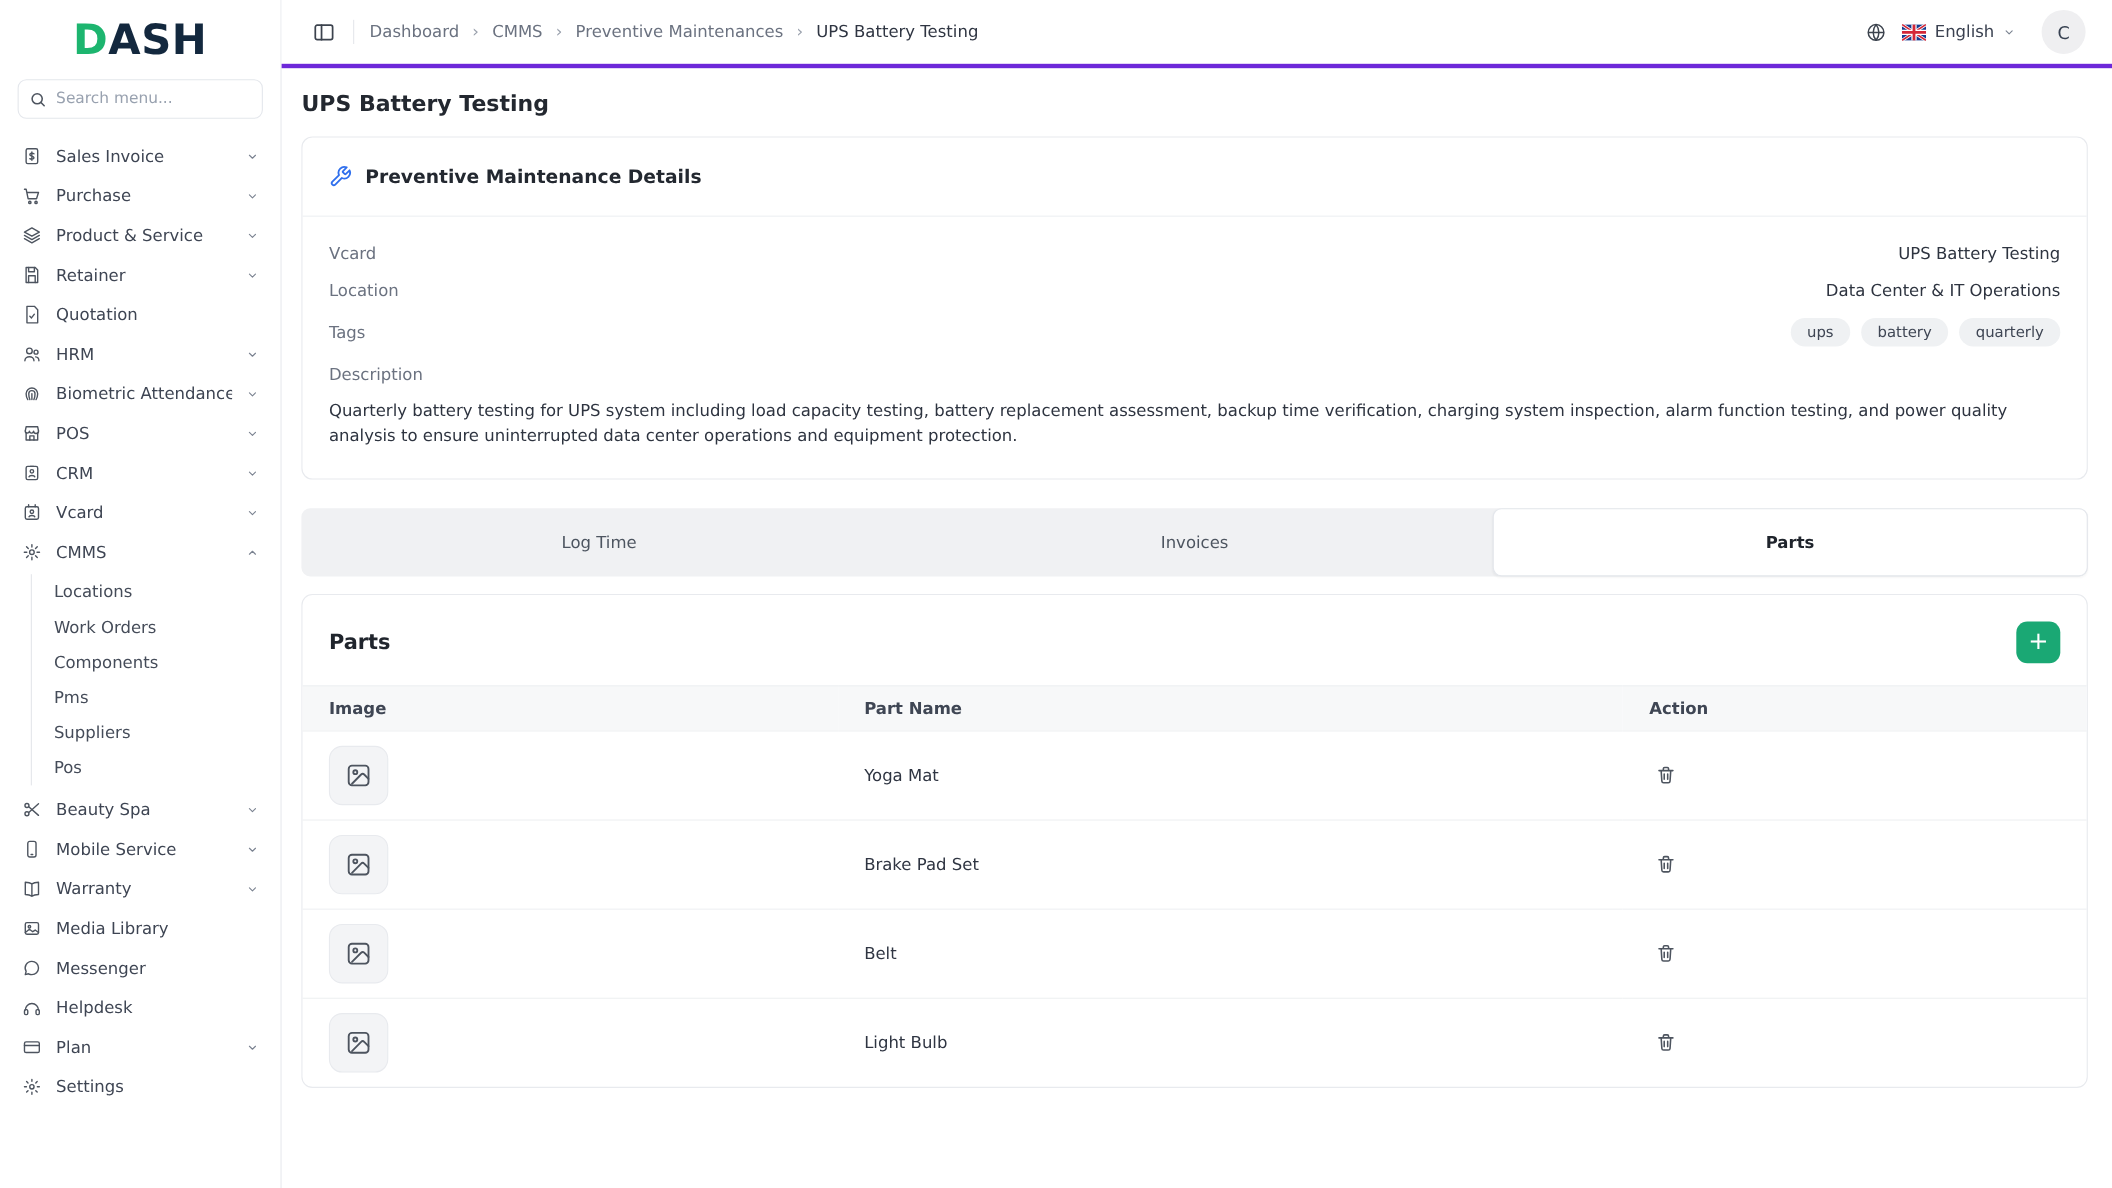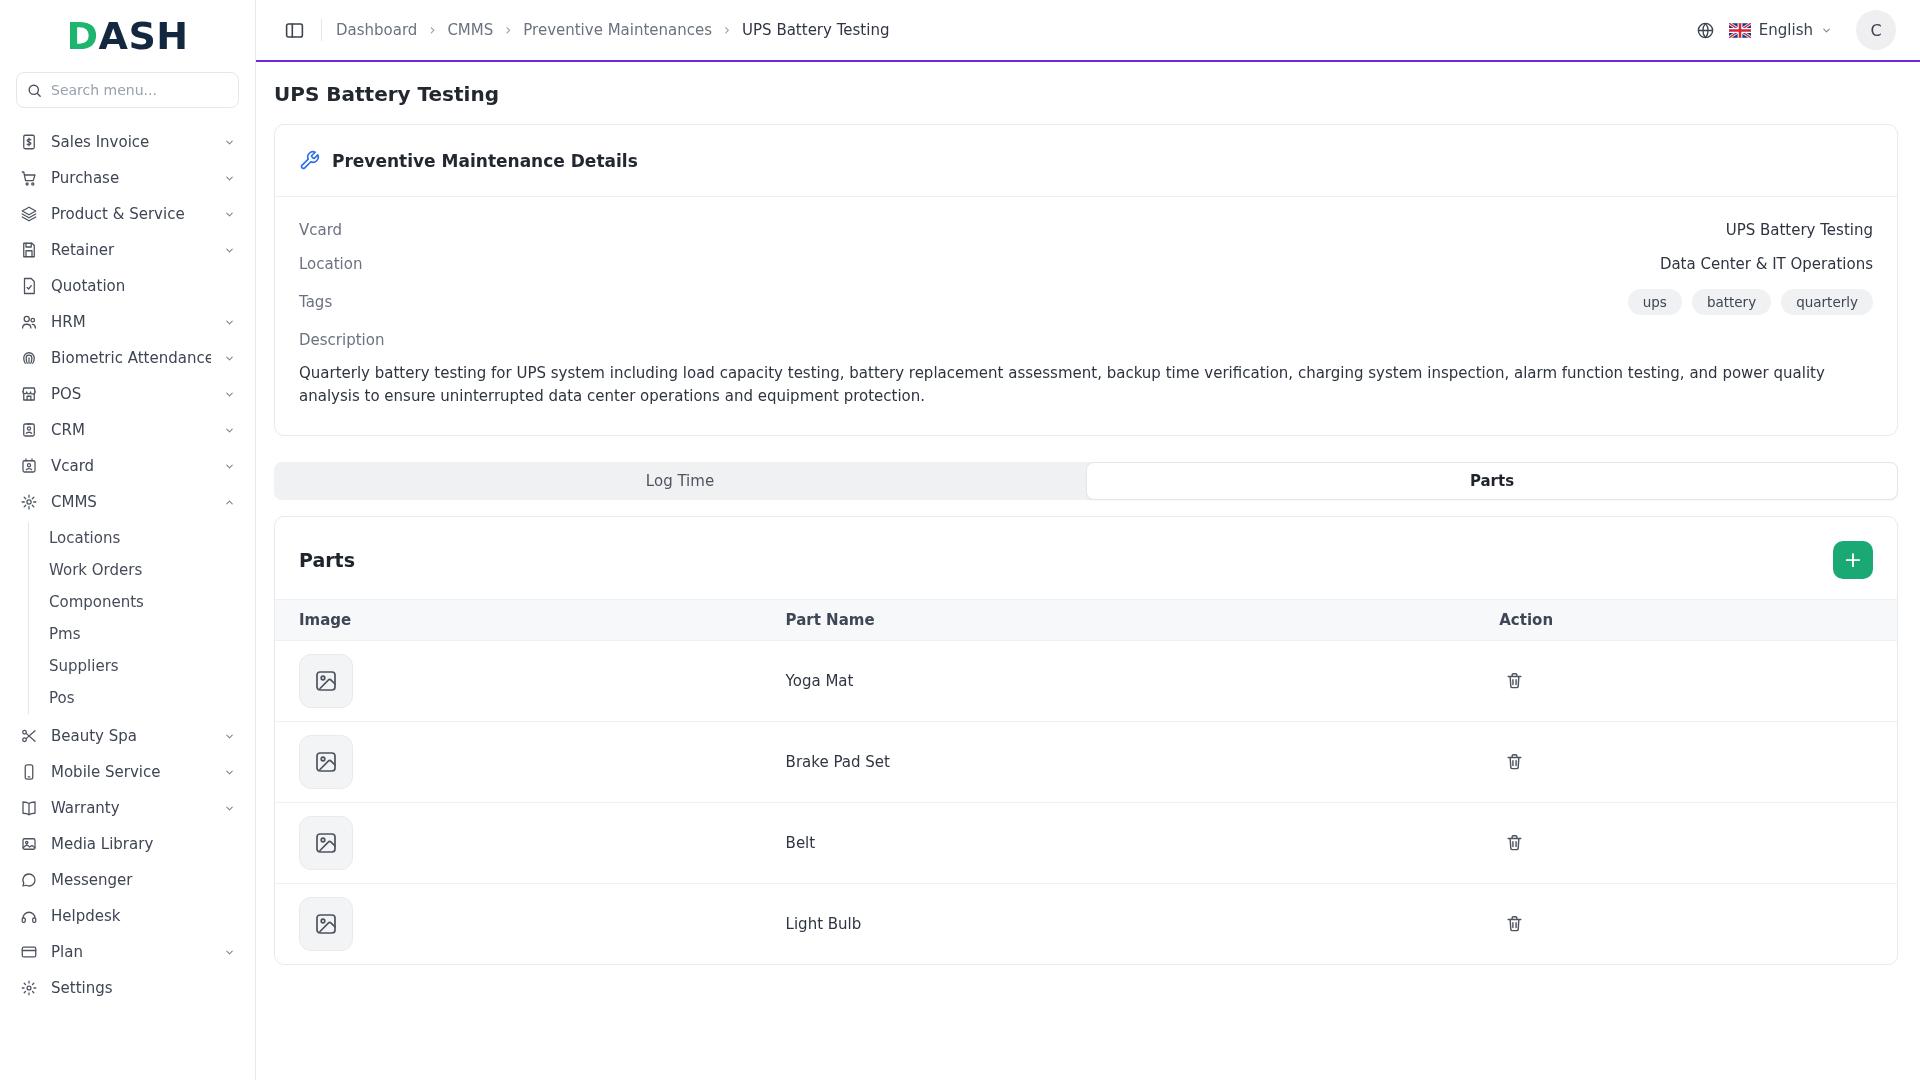--- a/index.html
+++ b/index.html
@@ -19,21 +19,21 @@
   .icon { display:inline-flex; align-items:center; justify-content:center; color:#4d545f; flex:none; }
   .icon svg { display:block; }
   .nav-label { flex:1; white-space:nowrap; overflow:hidden; }
   .chev { color:#7a8290; display:inline-flex; }
   .chev.up { transform:rotate(180deg); }
   .nav-sub { margin:2px 0 4px 16px; border-left:1px solid #e4e6ea; padding-left:20px; }
   .nav-sub-item { height:32px; display:flex; align-items:center; font-size:15px; color:#454c59; cursor:pointer; }
 
   
   .main { flex:1; display:flex; flex-direction:column; min-width:0; }
-  .topbar { height:62px; min-height:62px; border-bottom:2px solid #6d28d9; display:flex; align-items:center; padding:0 24px 0 26px; gap:14px; background:#fff; }
+  .topbar { height:62px; min-height:62px; border-bottom:4px solid #6d28d9; display:flex; align-items:center; padding:0 24px 0 26px; gap:14px; background:#fff; }
   .tb-toggle { color:#3c434e; background:none; border:none; cursor:pointer; display:flex; padding:2px; }
   .tb-divider { width:1px; height:22px; background:#e5e7eb; }
   .breadcrumb { display:flex; align-items:center; gap:12px; font-size:15px; color:#6b7280; flex:1; }
   .bc-item { cursor:pointer; }
   .bc-item.current { color:#2f3542; cursor:default; }
   .bc-sep { color:#9aa1ad; font-size:15px; }
   .tb-right { display:flex; align-items:center; gap:14px; }
   .lang { display:flex; align-items:center; gap:8px; cursor:pointer; color:#3a4150; font-size:15px; }
   .avatar { width:40px; height:40px; border-radius:50%; background:#efeff1; color:#374151; display:flex; align-items:center; justify-content:center; font-size:16px; margin-left:10px; cursor:pointer; }
 
@@ -48,21 +48,21 @@
   .card-body { padding:24px 24px 26px; }
   .field-row { display:flex; justify-content:space-between; align-items:center; margin-bottom:16px; font-size:15px; }
   .field-label { color:#6b7280; }
   .field-value { color:#2e3440; }
   .tags { display:flex; gap:10px; }
   .pill { background:#eff1f3; border-radius:15px; padding:5px 15px; font-size:13.5px; color:#3f4654; }
   .desc-label { color:#6b7280; font-size:15px; margin:8px 0 13px; }
   .desc-text { font-size:15px; color:#2e3440; line-height:1.55; }
 
   .tabs { display:flex; margin:26px 0 0; background:#f0f1f3; border-radius:8px; }
-  .tab { flex:1; text-align:center; padding:9px 0; font-size:15px; color:#4d5560; cursor:pointer; border:1px solid transparent; border-radius:8px; }
+  .tab { flex:1; text-align:center; padding:21px 0; font-size:15px; color:#4d5560; cursor:pointer; border:1px solid transparent; border-radius:8px; }
   .tab.active { background:#fff; border-color:#e4e7ec; color:#1f242c; font-weight:700; box-shadow:0 1px 2px rgba(0,0,0,.04); }
 
   .parts-card { margin-top:16px; }
   .section-header { display:flex; justify-content:space-between; align-items:center; padding:24px 24px 20px; }
   .section-title { font-size:19px; font-weight:700; color:#20252d; }
   .add-btn { width:40px; height:38px; background:#1aa874; color:#fff; border:none; border-radius:10px; font-size:22px; line-height:1; display:flex; align-items:center; justify-content:center; cursor:pointer; font-family:inherit; }
 
   table { width:100%; border-collapse:collapse; font-size:15px; }
   thead th { background:#f7f8f9; text-align:left; font-weight:600; color:#3f4654; padding:11px 24px; border-top:1px solid #eef0f2; border-bottom:1px solid #eef0f2; }
   th.col-image { width:30%; } th.col-name { width:44%; } th.col-action { width:26%; }
@@ -428,20 +428,21 @@
                 <span class="pill">quarterly</span>
               </span>
           </div>
           <div class="desc-label">Description</div>
           <p class="desc-text">Quarterly battery testing for UPS system including load capacity testing, battery replacement assessment, backup time verification, charging system inspection, alarm function testing, and power quality analysis to ensure uninterrupted data center operations and equipment protection.</p>
         </div>
       </section>
 
       <div class="tabs" id="tabs">
           <div class="tab">Log Time</div>
+          <div class="tab">Invoices</div>
           <div class="tab active">Parts</div>
         </div>
 
       <section class="card parts-card">
         <div class="section-header">
           <span class="section-title">Parts</span>
           <button class="add-btn">
               <span>+</span>
             </button>
         </div>

